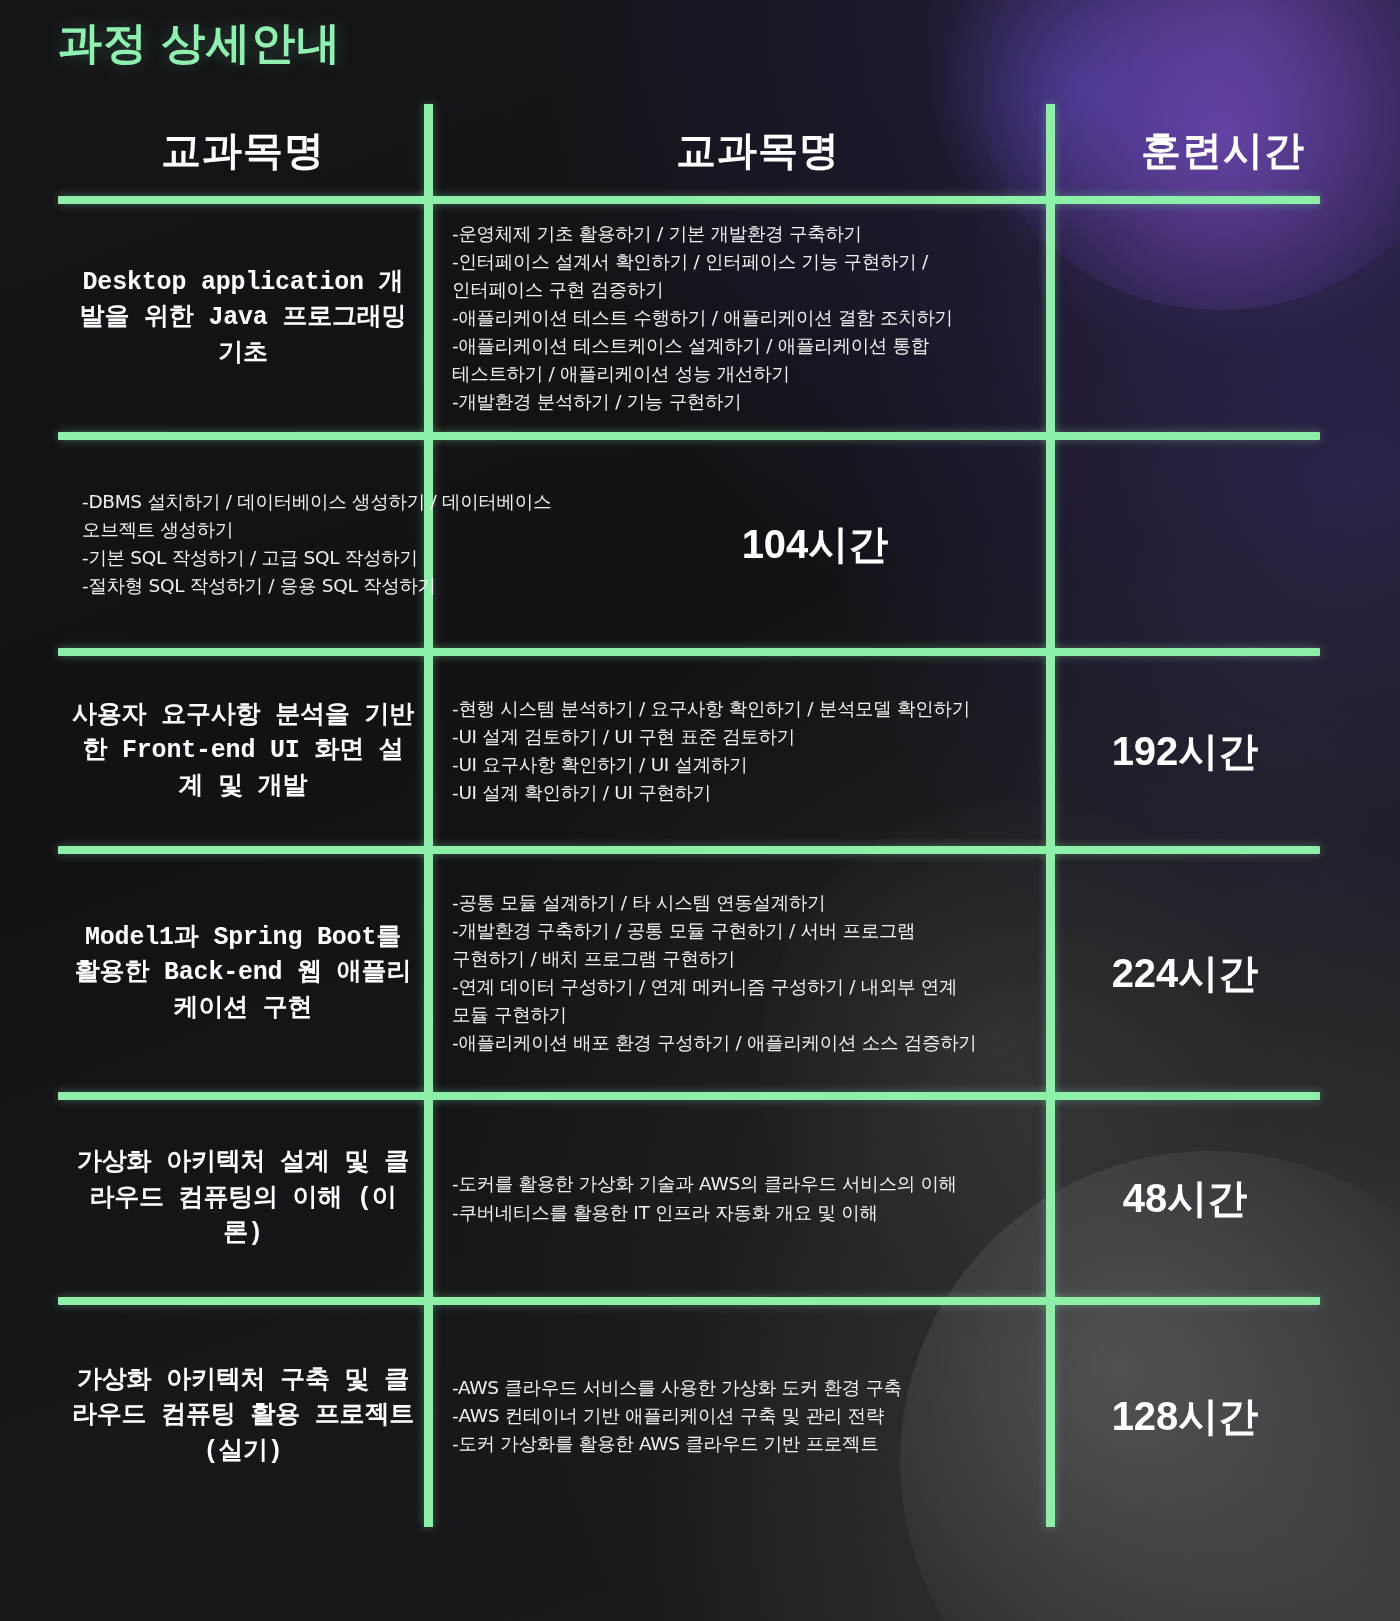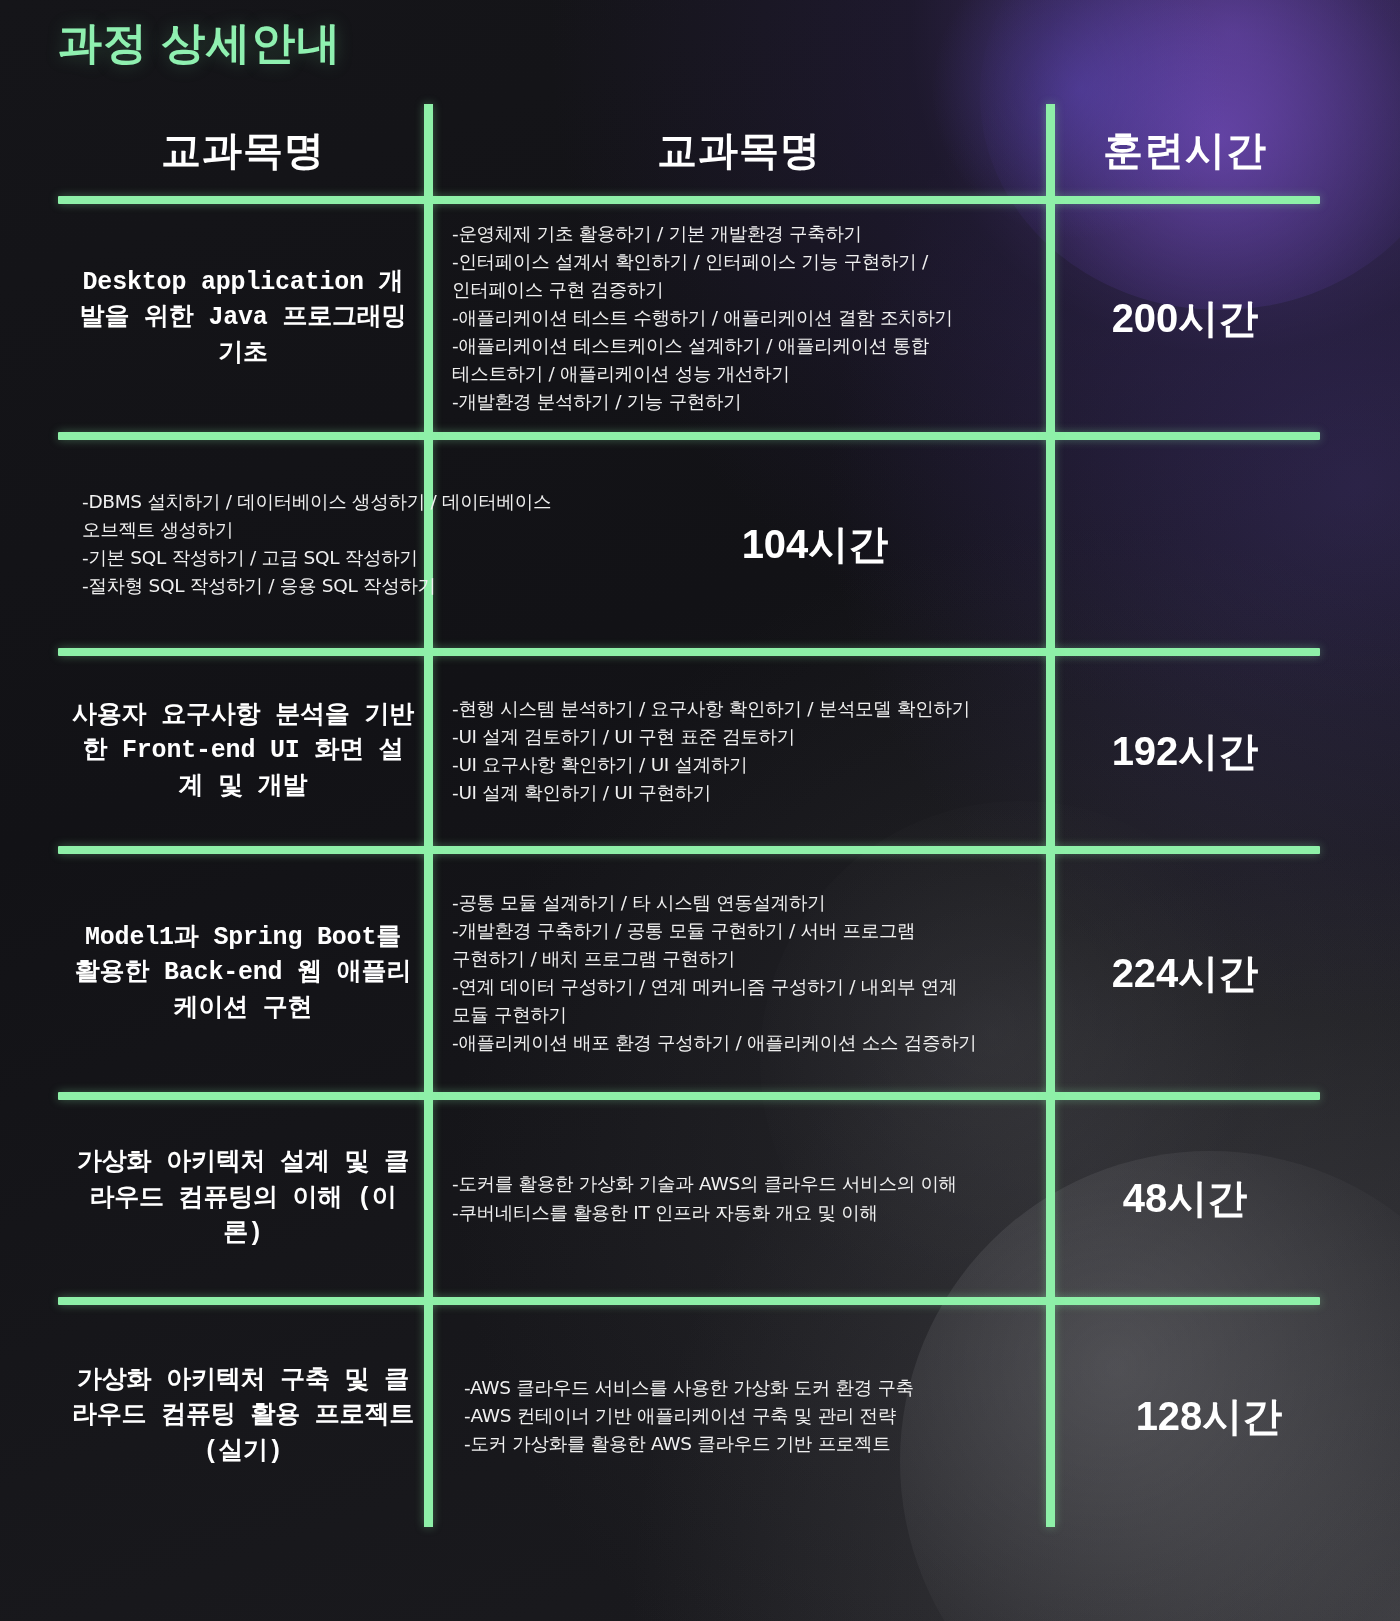--- a/index.html
+++ b/index.html
@@ -87,20 +87,21 @@
   .hline {
     height: 8px;
     background: #8ef0a8;
     border-radius: 1px;
     box-shadow: 0 0 10px rgba(140,240,170,0.35);
   }
 
   .header-row {
     height: 92px;
     align-items: center;
+    gap: 19px;
   }
   .header-cell {
     text-align: center;
     font-size: 40px;
     font-weight: bold;
     color: #ffffff;
     letter-spacing: 1px;
   }
 
   .body-row {
@@ -133,21 +134,21 @@
     font-weight: bold;
     color: #ffffff;
     letter-spacing: 0px;
   }
 
   .r1 { height: 228px; }
   .r2 { height: 208px; }
   .r3 { height: 190px; }
   .r4 { height: 238px; }
   .r5 { height: 197px; }
-  .r6 { height: 222px; gap: 12px; }
+  .r6 { height: 222px; }
 </style>
 </head>
 <body>
 
 <div id="page">
 
   <div class="blob blob-c"></div>
   <div class="blob blob-d"></div>
   <div class="blob blob-b"></div>
   <div class="blob blob-a"></div>
@@ -171,21 +172,20 @@
       <div class="col-a cell-subject">Desktop application
 개발을 위한
 Java 프로그래밍 기초</div>
       <div class="col-b cell-detail">-운영체제 기초 활용하기 / 기본 개발환경 구축하기
 -인터페이스 설계서 확인하기 / 인터페이스 기능 구현하기 /
  인터페이스 구현 검증하기
 -애플리케이션 테스트 수행하기 / 애플리케이션 결함 조치하기
 -애플리케이션 테스트케이스 설계하기 / 애플리케이션 통합
  테스트하기 / 애플리케이션 성능 개선하기
 -개발환경 분석하기 / 기능 구현하기</div>
-      <div class="col-c cell-hours">200시간</div>
     </div>
 
     <div class="hline"></div>
 
     <div class="row body-row r2">
       <div class="col-b cell-detail">-DBMS 설치하기 / 데이터베이스 생성하기 / 데이터베이스
  오브젝트 생성하기
 -기본 SQL 작성하기 / 고급 SQL 작성하기
 -절차형 SQL 작성하기 / 응용 SQL 작성하기</div>
       <div class="col-c cell-hours">104시간</div>

